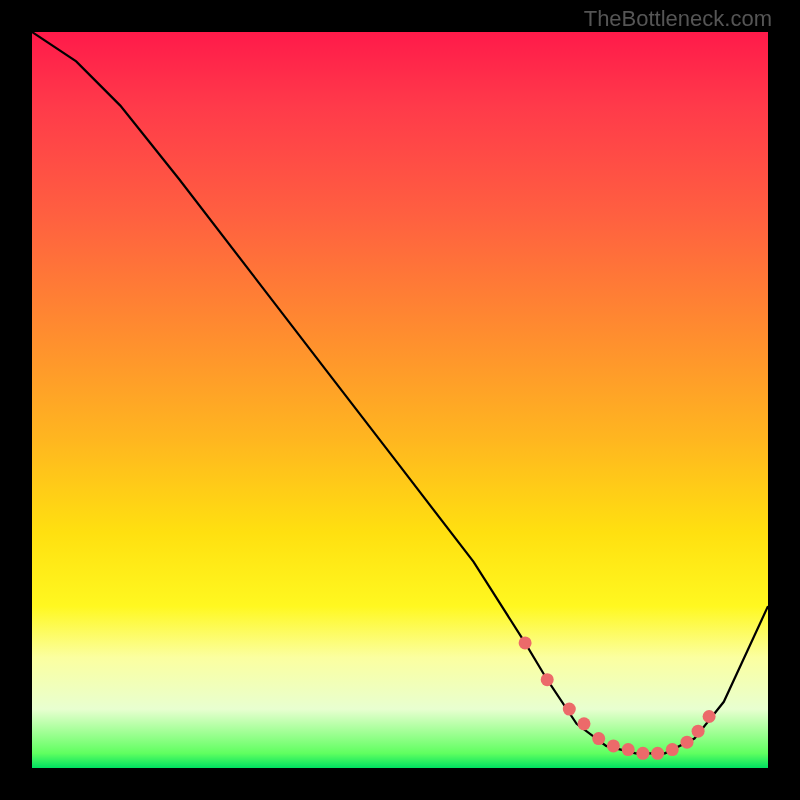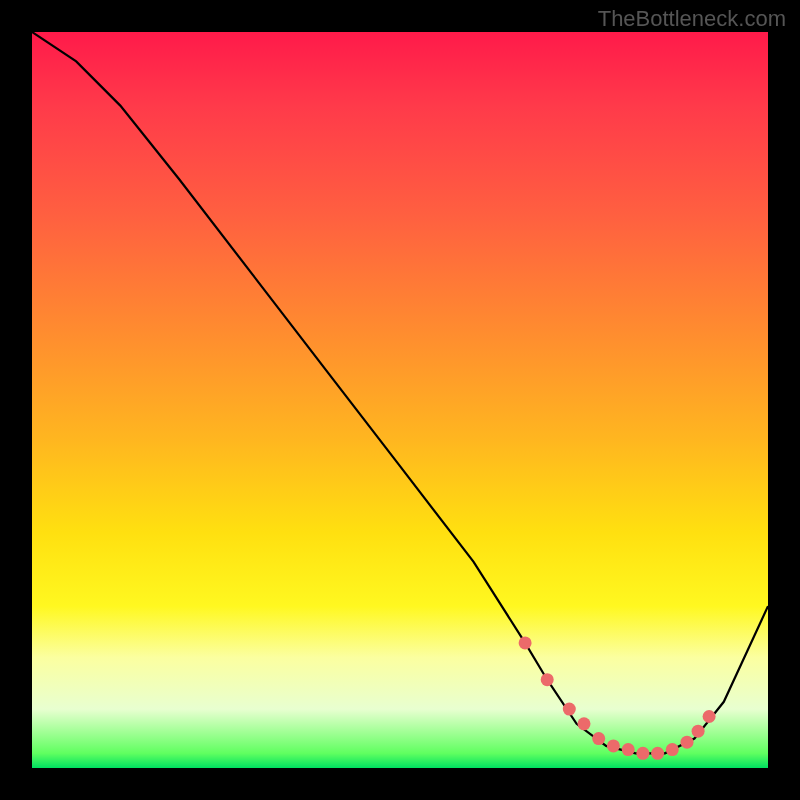--- a/index.html
+++ b/index.html
@@ -7,21 +7,21 @@
     width: 800px;
     height: 800px;
     background: #000;
     position: relative;
     overflow: hidden;
     font-family: Arial, sans-serif;
   }
   .watermark {
     position: absolute;
     top: 6px;
-    right: 14px;
+    right: 28px;
     color: #555;
     font-size: 22px;
     font-weight: 500;
     z-index: 10;
   }
   .plot-area {
     position: absolute;
     left: 32px;
     top: 32px;
     width: 736px;

